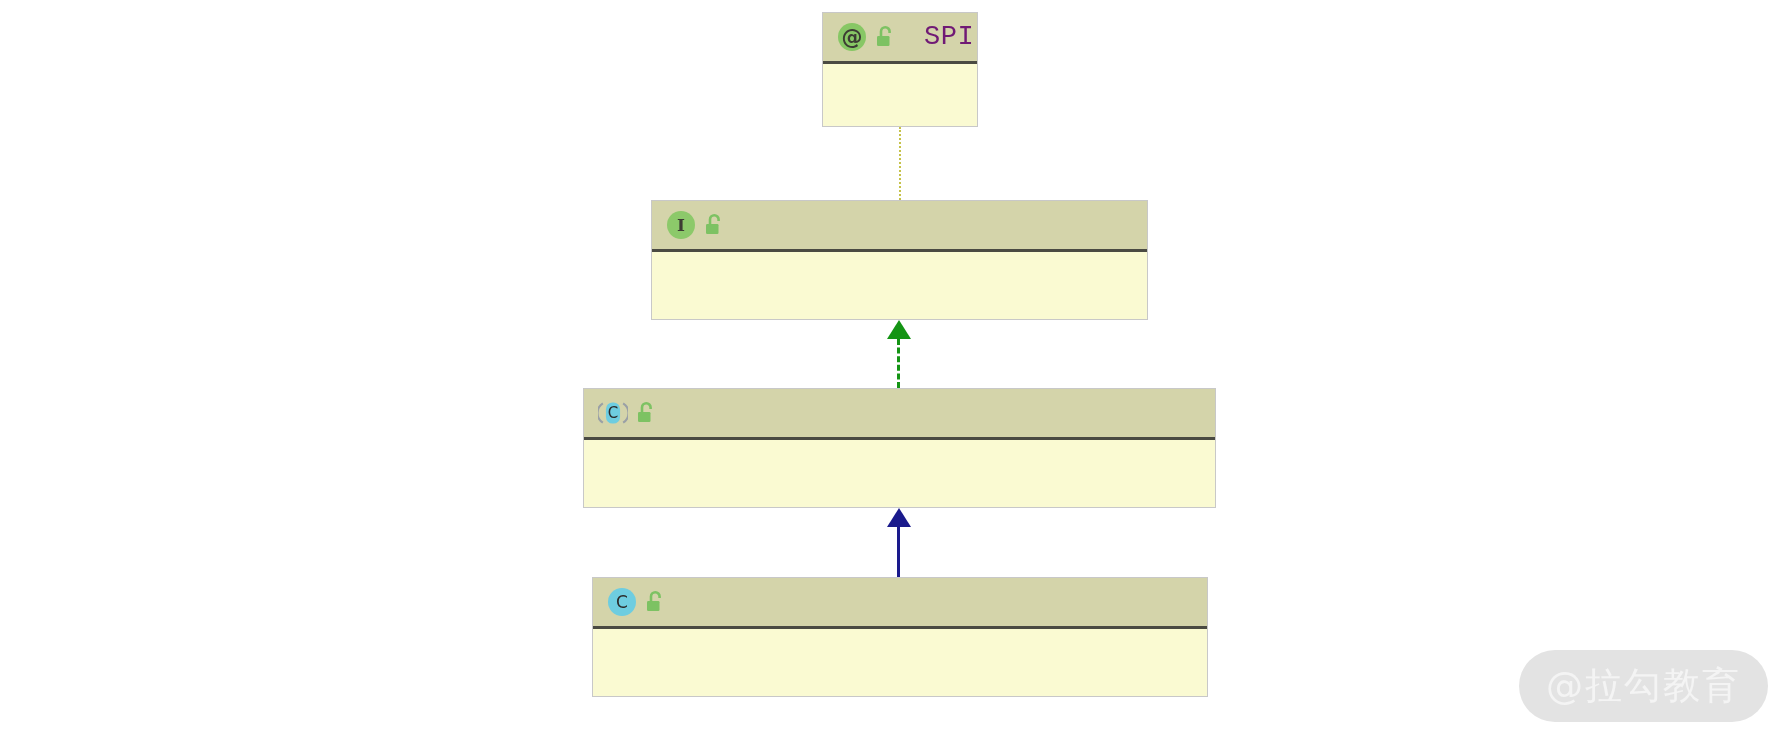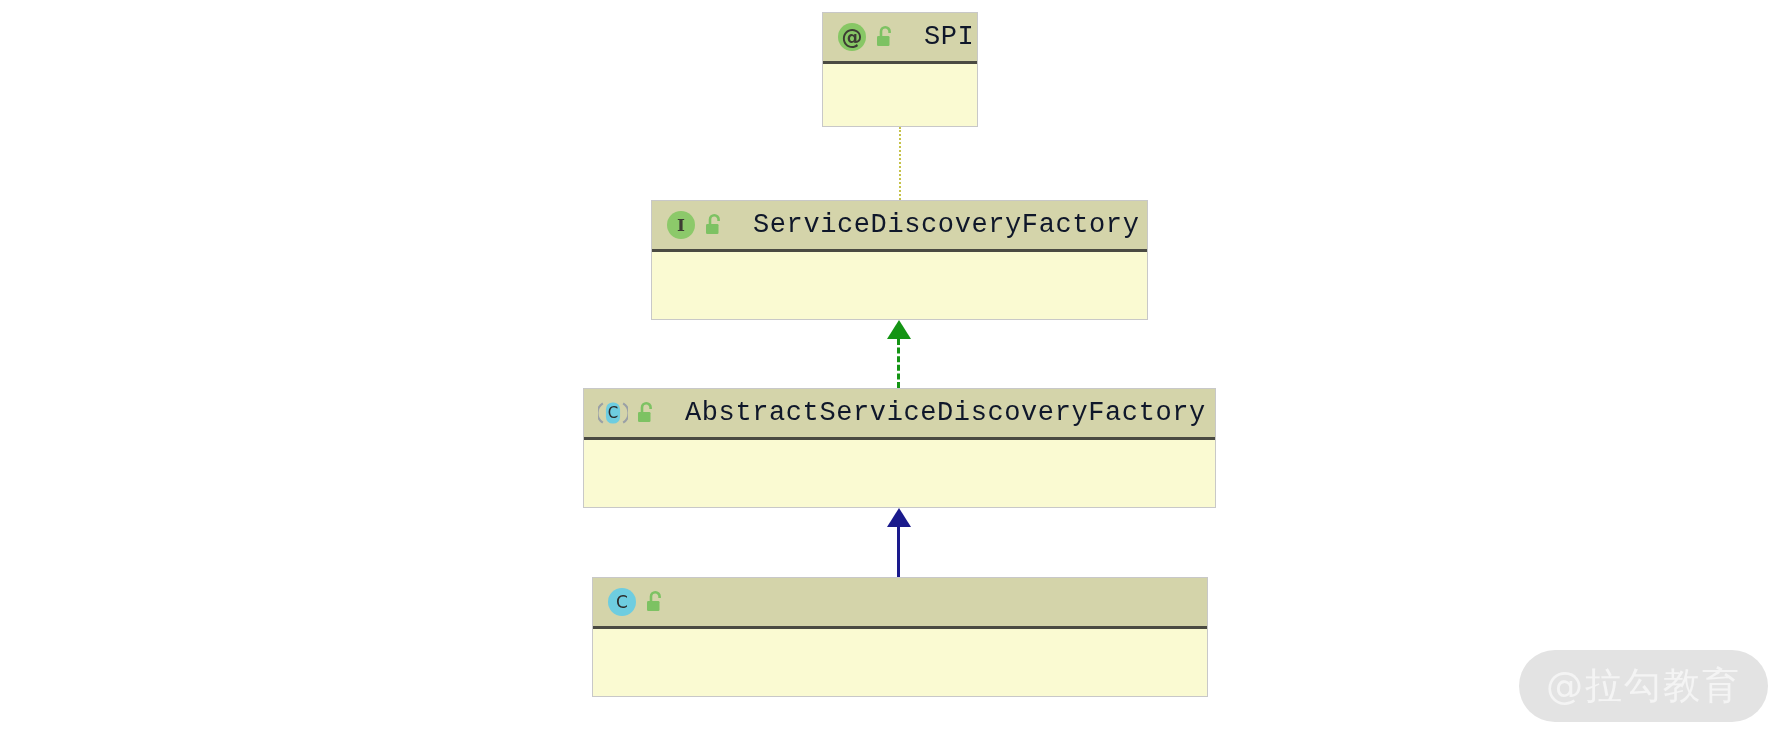--- a/index.html
+++ b/index.html
@@ -31,21 +31,21 @@
     background: #d4d4aa;
     border-bottom: 3px solid #4a4a42;
     padding: 0 14px;
     height: 51px;
   }
   .uml-body {
     box-sizing: border-box;
     background: #fafad2;
   }
   .uml-title {
-    color: #0f172a;
+    color: #701a75;
     font-size: 27px;
     letter-spacing: 0.6px;
     white-space: nowrap;
     font-family: "Liberation Mono", "DejaVu Sans Mono", monospace;
   }
 
   
   .icon-cluster {
     display: flex;
     align-items: center;
@@ -155,21 +155,20 @@
           </svg>
         </span>
         <span class="lock-icon">
           <svg width="22" height="24" viewBox="0 0 22 24">
             <path d="M7 11 V6.5 A4.3 4.3 0 0 1 15.6 6.5 V8" fill="none" stroke="#7dc263" stroke-width="2.6"></path>
             <rect x="3" y="11" width="12.5" height="10" rx="1.2" fill="#7dc263"></rect>
           </svg>
         </span>
       </span>
       <span class="title-gap"></span>
-      <span class="uml-title">ServiceDiscoveryFactory</span>
     </div>
     <div class="uml-body" style="height:66px;"></div>
   </div>
 
   <div class="arrow-head arrow-green" style="left:887px; top:320px;"></div>
   <div class="connector conn-dashed-green" style="left:897px; top:339px; height:49px;"></div>
 
   <div class="uml-node" style="left:583px; top:388px; width:633px; height:120px;">
     <div class="uml-header">
       <span class="icon-cluster">
@@ -182,21 +181,20 @@
           </svg>
         </span>
         <span class="lock-icon">
           <svg width="22" height="24" viewBox="0 0 22 24">
             <path d="M7 11 V6.5 A4.3 4.3 0 0 1 15.6 6.5 V8" fill="none" stroke="#7dc263" stroke-width="2.6"></path>
             <rect x="3" y="11" width="12.5" height="10" rx="1.2" fill="#7dc263"></rect>
           </svg>
         </span>
       </span>
       <span class="title-gap"></span>
-      <span class="uml-title">AbstractServiceDiscoveryFactory</span>
     </div>
     <div class="uml-body" style="height:66px;"></div>
   </div>
 
   <div class="arrow-head arrow-navy" style="left:887px; top:508px;"></div>
   <div class="connector conn-solid-navy" style="left:897px; top:527px; height:50px;"></div>
 
   <div class="uml-node" style="left:592px; top:577px; width:616px; height:120px;">
     <div class="uml-header">
       <span class="icon-cluster">

